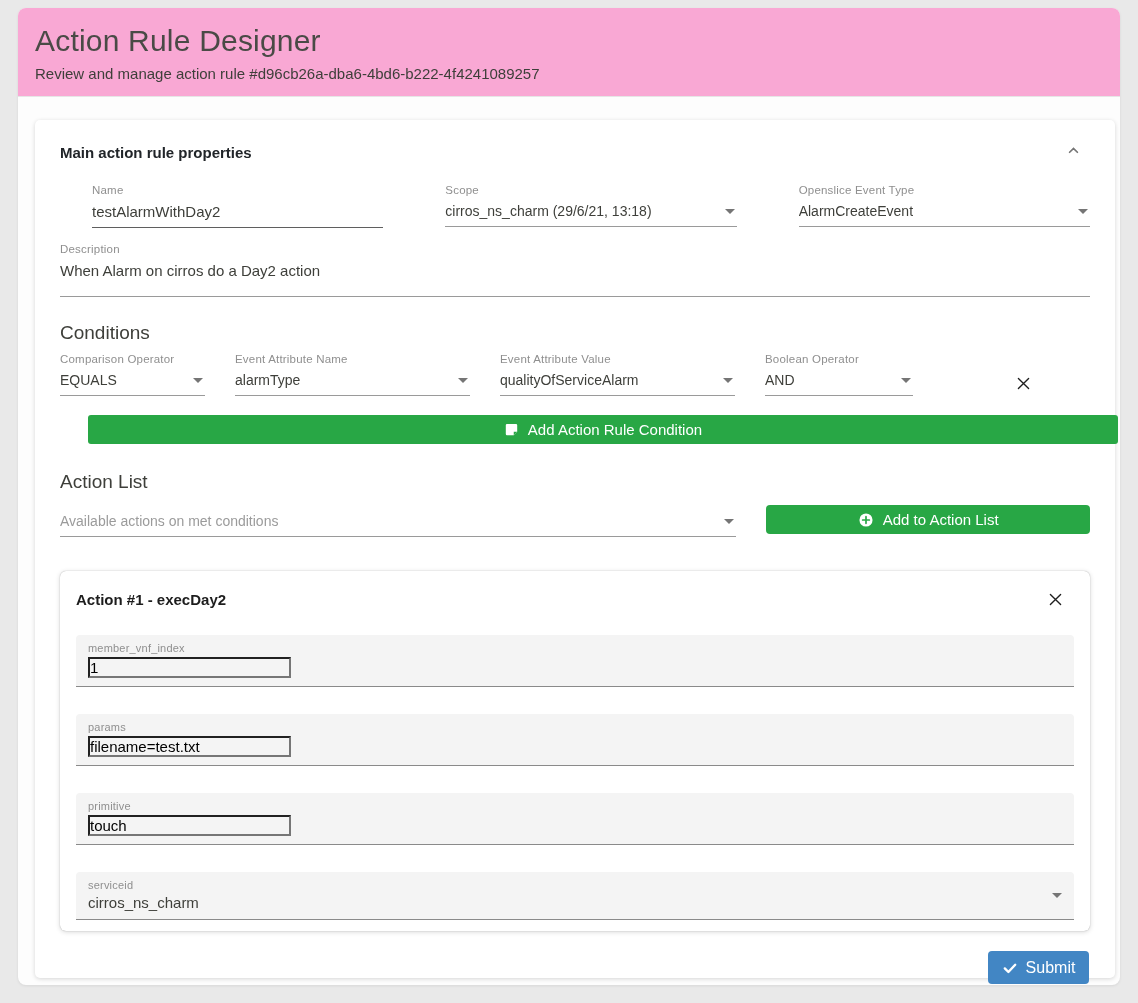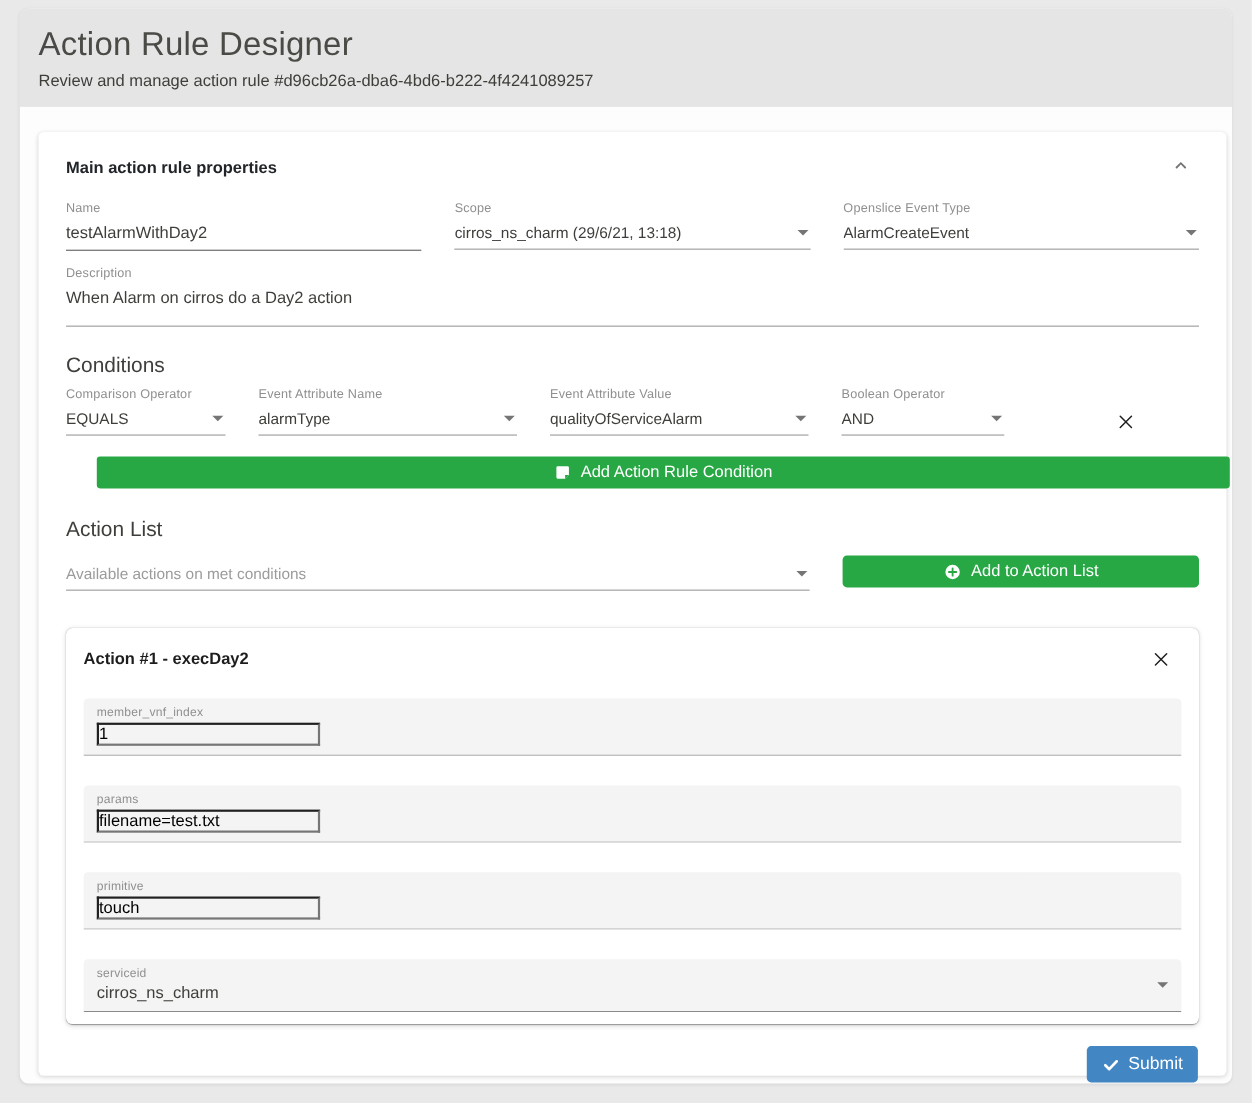--- a/index.html
+++ b/index.html
@@ -9,37 +9,37 @@
     background:#e9e9e9;
     position:relative;
     color:#3e3f3a;
   }
   .app {
     position:absolute; left:18px; top:8px; width:1102px; height:977px;
     background:#fdfdfd; border-radius:8px; box-shadow:0 1px 3px rgba(0,0,0,.08);
     overflow:hidden;
   }
   
-  .page-header { padding:16px 17px 14px; border-bottom:1px solid #e6e6e6; background:#e5e5e5; }
+  .page-header { padding:16px 17px 14px; border-bottom:1px solid #e6e6e6; background:#f9a8d4; }
   .page-title { font-size:30px; font-weight:400; color:#4a4a46; letter-spacing:.2px; }
   .page-subtitle { font-size:15px; color:#3e3f3a; margin-top:7px; }
 
   
   .main-card {
     position:absolute; left:17px; top:112px; width:1080px; height:858px;
     background:#fff; border-radius:5px;
     box-shadow:0 1px 4px rgba(0,0,0,.16);
     padding:24px 25px 0 25px;
   }
   .panel-header { display:flex; justify-content:space-between; align-items:flex-start; }
   .panel-title { font-size:15px; font-weight:700; color:#212529; }
   .panel-toggle { cursor:pointer; margin-right:8px; margin-top:-2px; }
 
   .form-row { display:flex; gap:30px; margin-top:23px; }
-  .form-row > .ff { flex:1; }
+  .form-row > .ff { flex:1;margin-left:32px; }
 
   .ff-label { font-size:11.5px; color:#8f8f8f; letter-spacing:.2px; }
   .ff-control {
     display:flex; justify-content:space-between; align-items:center;
     border-bottom:1px solid #9a9a9a; padding:5px 2px 7px 0; margin-top:2px;
   }
   .ff-control.dark { border-bottom-color:#5f5f5f; }
   .ff-value { font-size:14px; color:#3e3f3a; white-space:nowrap; overflow:hidden; }
   .ff-value.placeholder { color:#9b9b9b; }
   .ff input {

